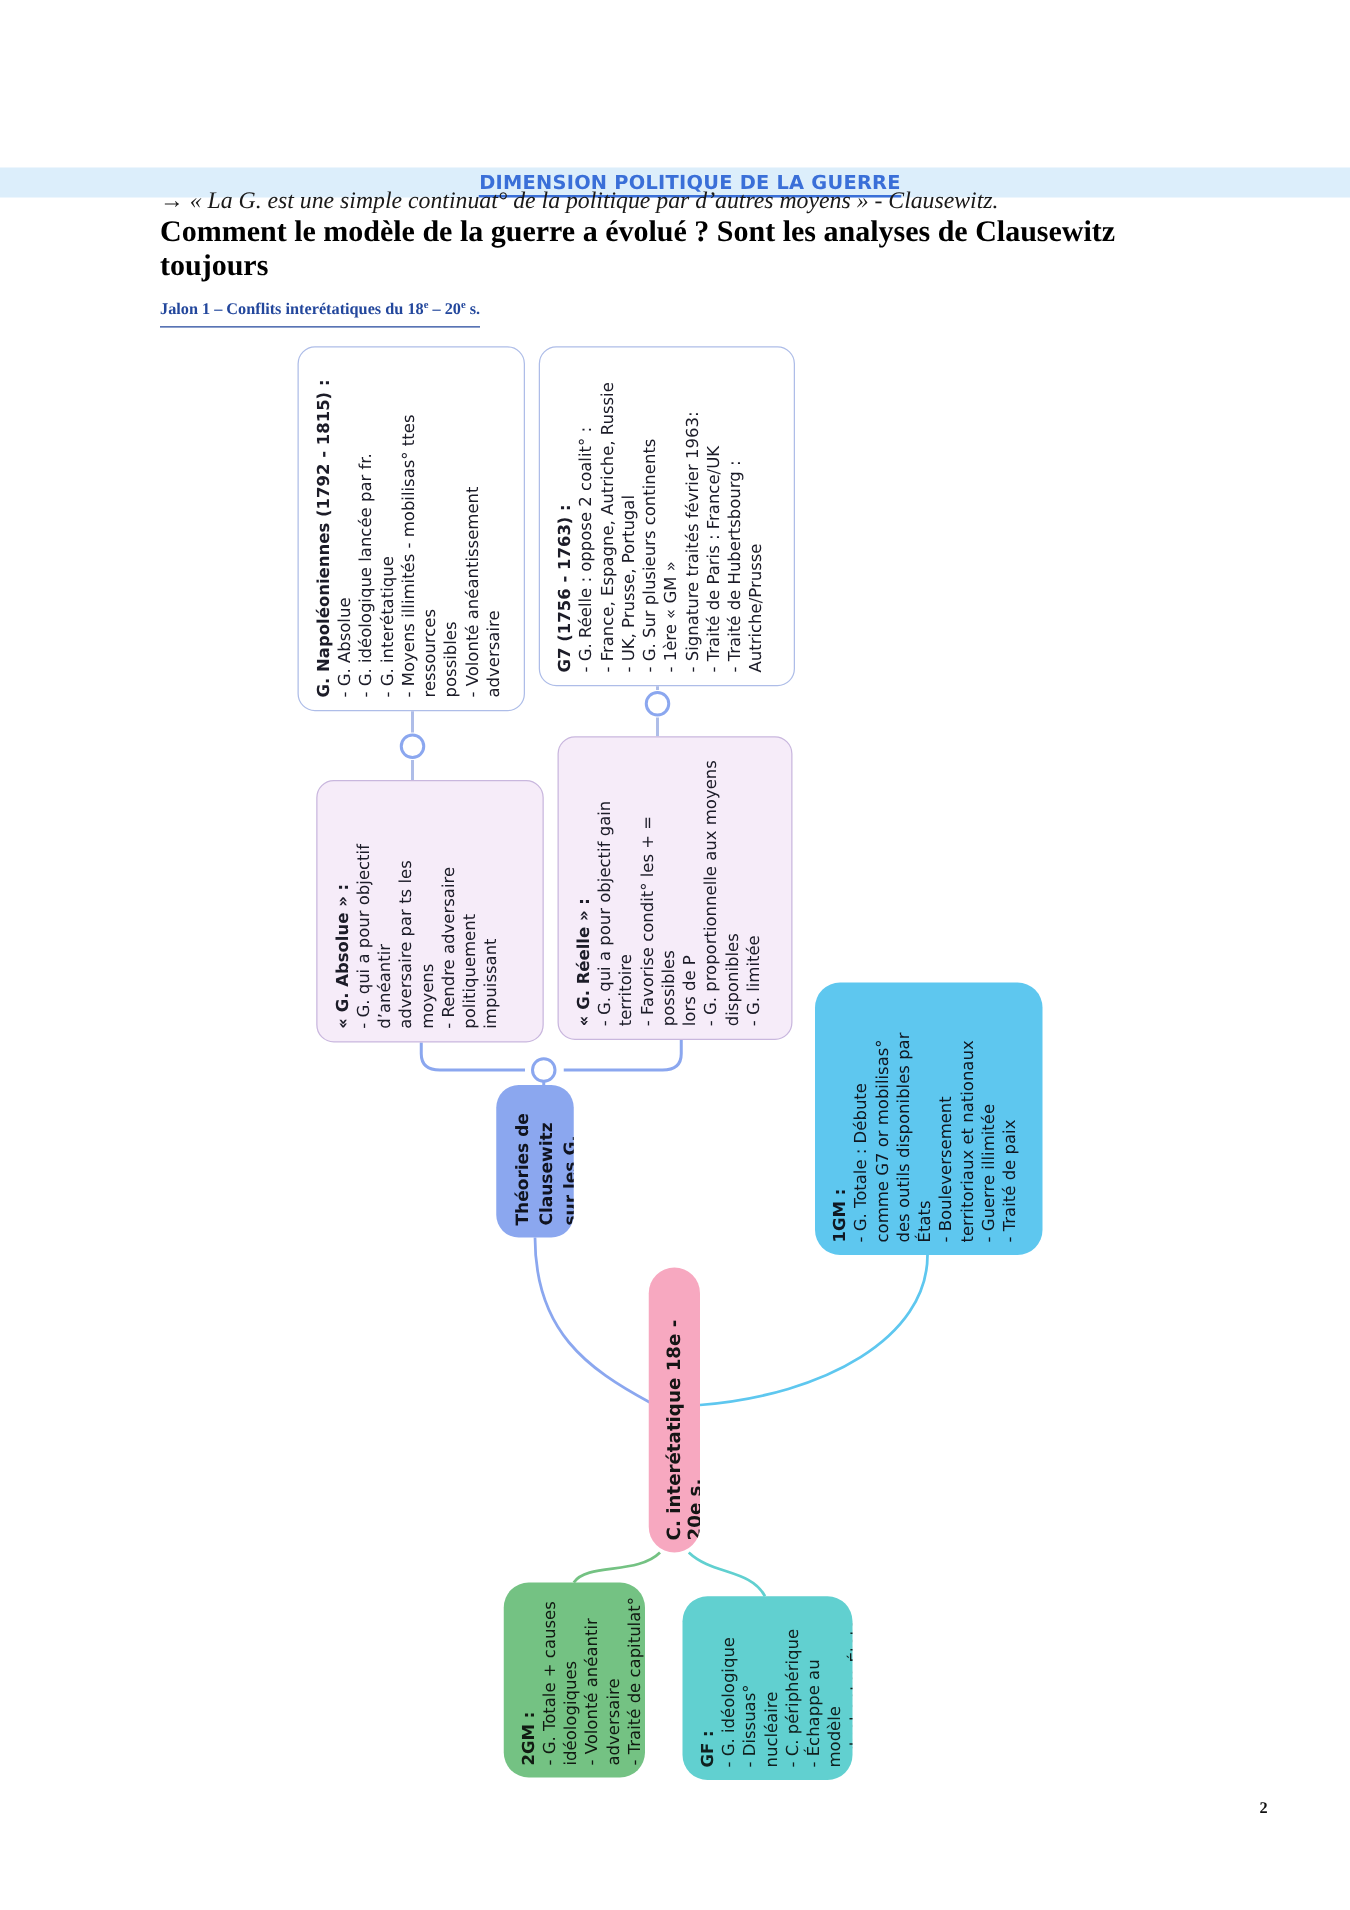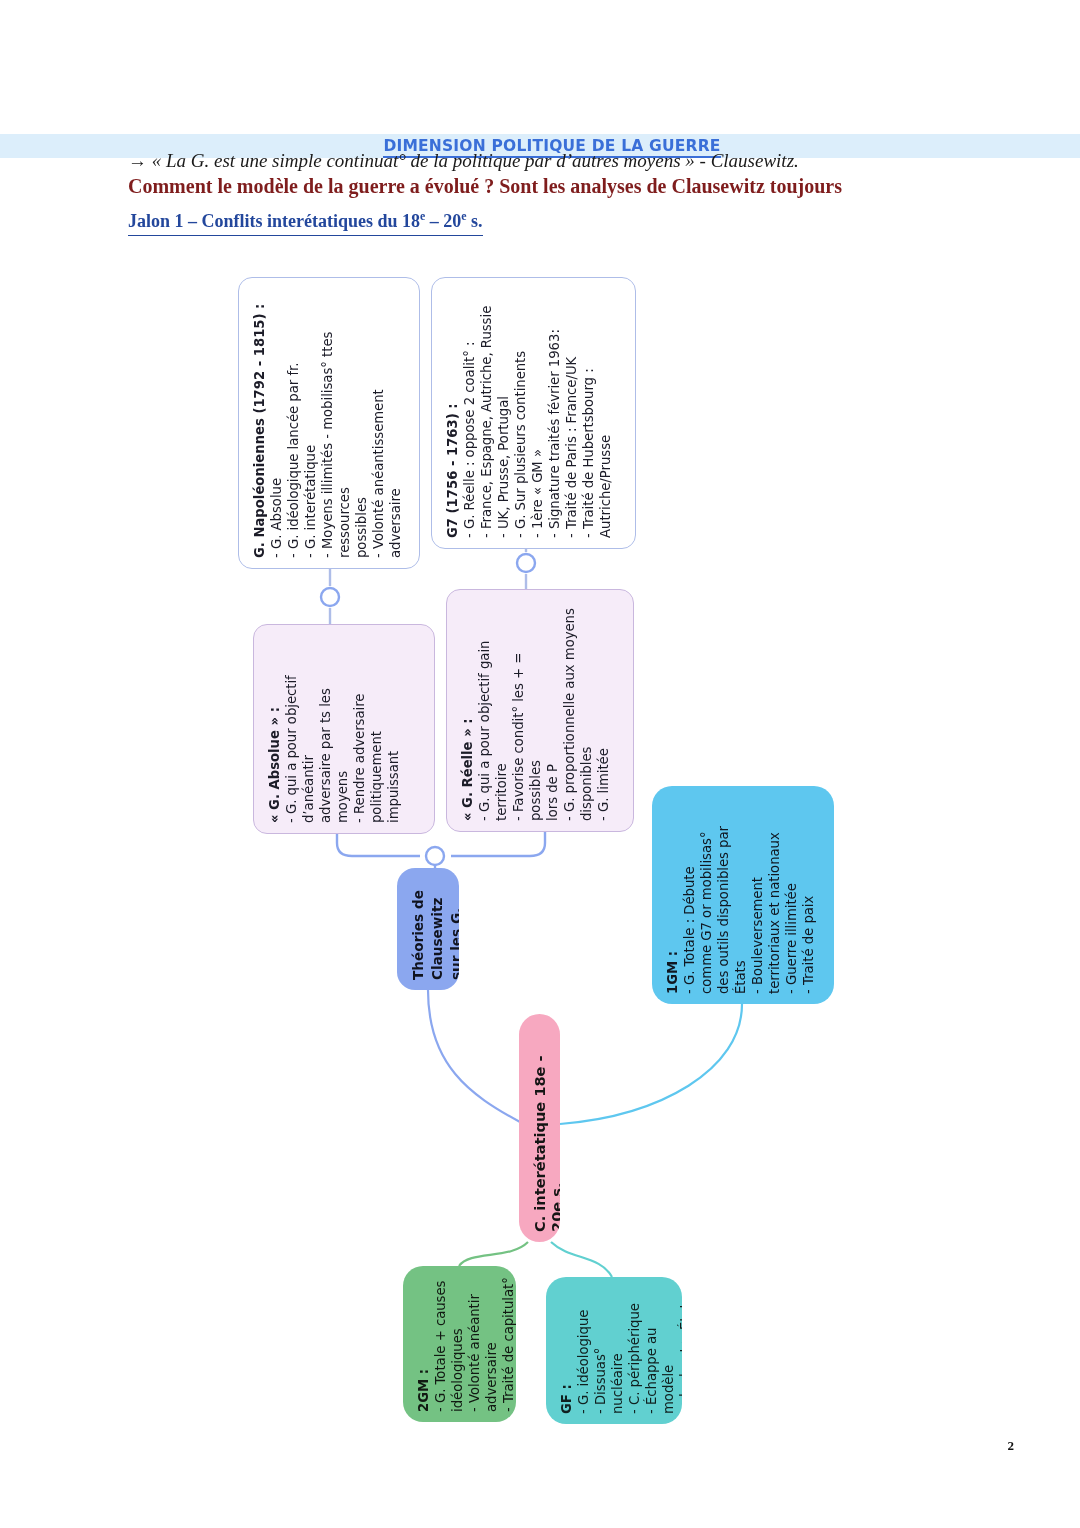--- a/index.html
+++ b/index.html
@@ -54,28 +54,28 @@
     font-family: "Liberation Serif", serif;
     font-style: italic;
     font-size: 19px;
     color: #1a1a1a;
     line-height: 25px;
     white-space: nowrap;
   }
   .question-line {
     font-family: "Liberation Serif", serif;
     font-weight: bold;
-    font-size: 20px;
-    color: #7f1d1d;
+    font-size: 24px;
+    color: #000000;
     line-height: 27px;
   }
   .jalon-line {
     font-family: "Liberation Serif", serif;
     font-weight: bold;
-    font-size: 18px;
+    font-size: 13px;
     color: #23479c;
     line-height: 28px;
     display: inline-block;
     border-bottom: 1.5px solid #23479c;
     margin-top: 2px;
   }
   .sup { font-size: 0.66em; vertical-align: super; }
 
   
   #mindmap {

